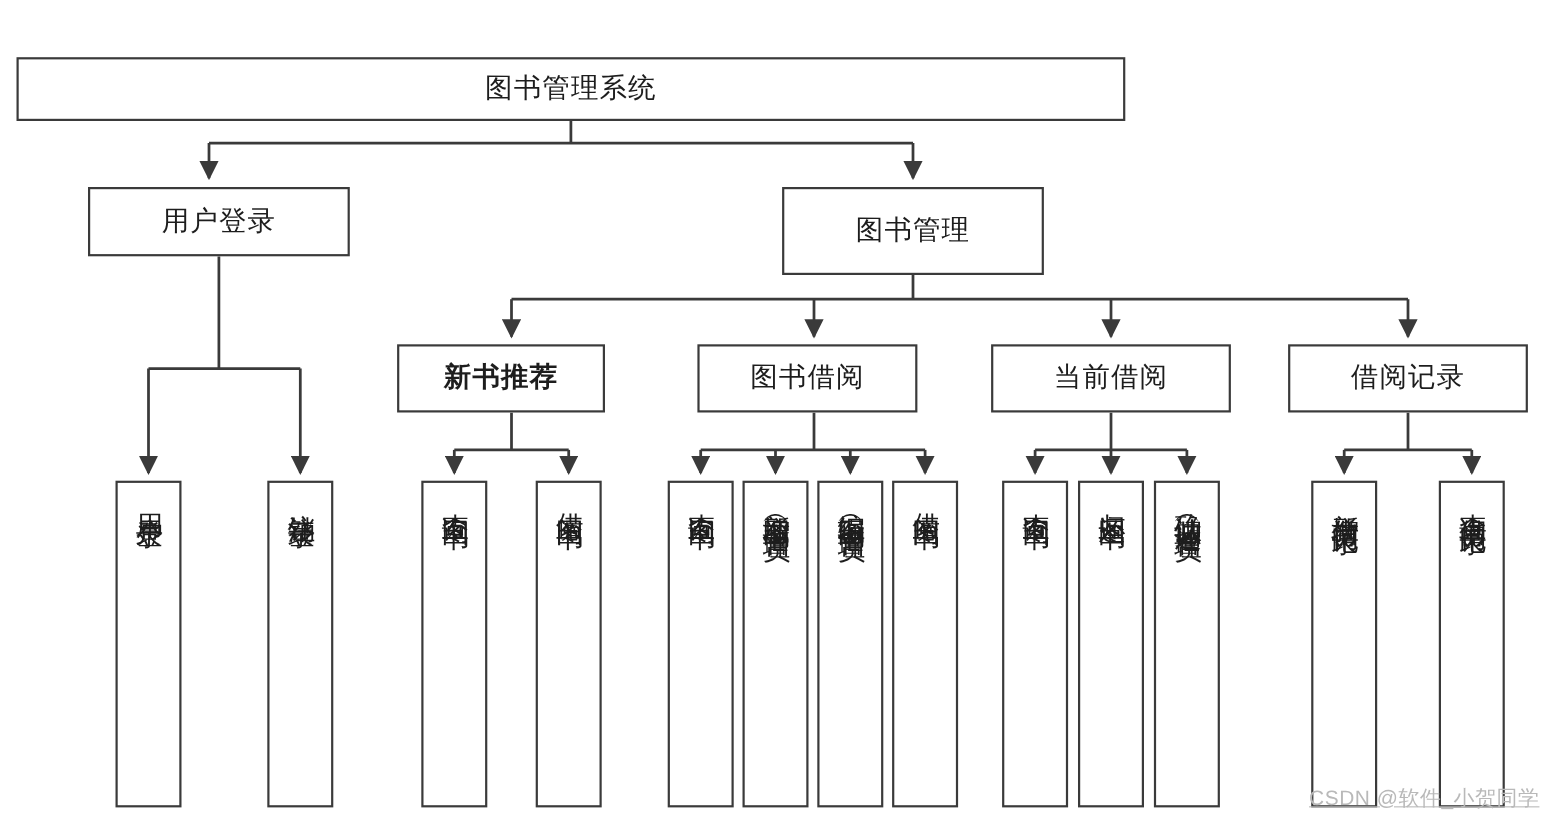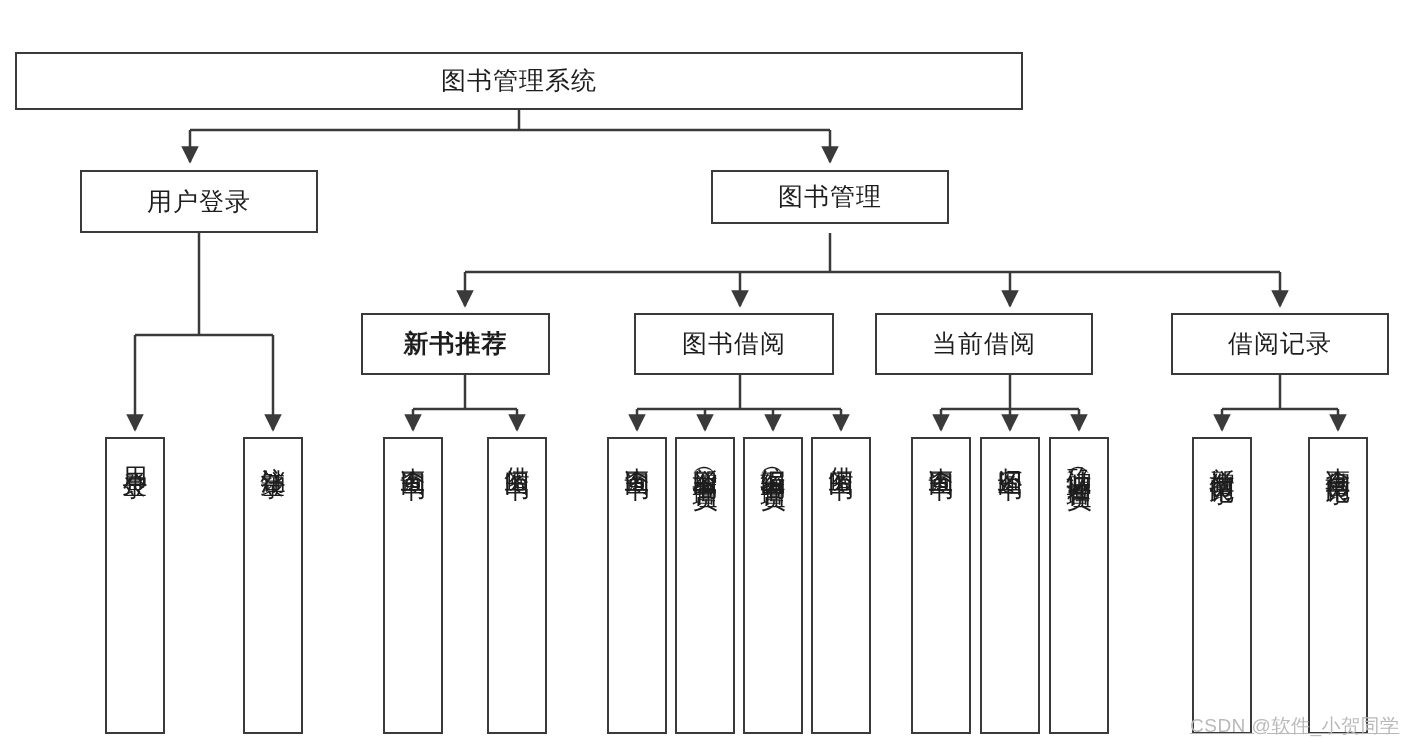--- a/index.html
+++ b/index.html
@@ -130,31 +130,31 @@
     </g>
   </svg>
 
   <div class="node root horiz" style="left:15px; top:12px; width:1008px; height:58px;margin-top:40px;">
     <span class="node-label">图书管理系统</span>
   </div>
 
   <div class="node horiz" style="left:80px; top:170px; width:238px; height:63px;">
     <span class="node-label">用户登录</span>
   </div>
-  <div class="node horiz" style="left:711px; top:170px; width:238px; height:54px;">
+  <div class="node horiz" style="left:711px; top:170px; width:238px; height:80px;">
     <span class="node-label">图书管理</span>
   </div>
 
   <div class="node horiz" style="left:361px; top:313px; width:189px; height:62px;font-weight:bold;">
     <span class="node-label">新书推荐</span>
   </div>
   <div class="node horiz" style="left:634px; top:313px; width:200px; height:62px;">
     <span class="node-label">图书借阅</span>
   </div>
-  <div class="node horiz" style="left:875px; top:313px; width:218px; height:62px;">
+  <div class="node horiz" style="left:901px; top:313px; width:218px; height:62px;">
     <span class="node-label">当前借阅</span>
   </div>
   <div class="node horiz" style="left:1171px; top:313px; width:218px; height:62px;">
     <span class="node-label">借阅记录</span>
   </div>
 
   <div class="node vert" style="left:105px; top:437px; width:60px; height:297px;">
     <span class="node-label">用户登录</span>
   </div>
   <div class="node vert" style="left:243px; top:437px; width:60px; height:297px;">

